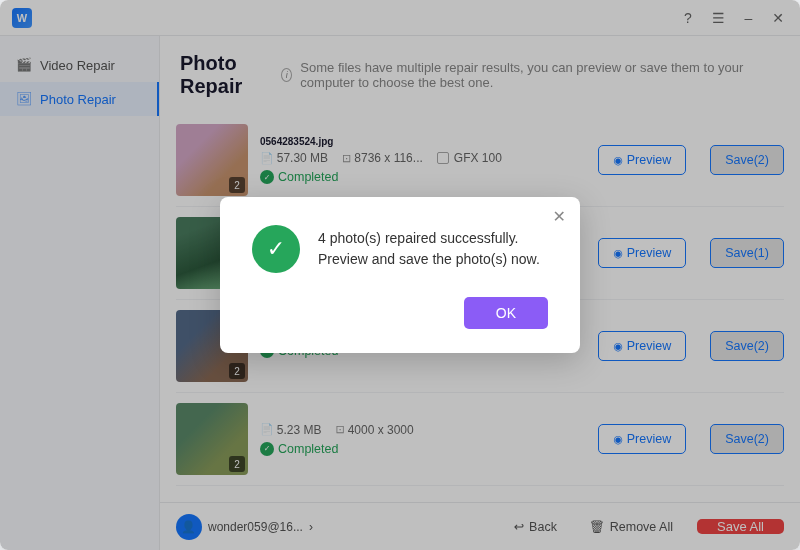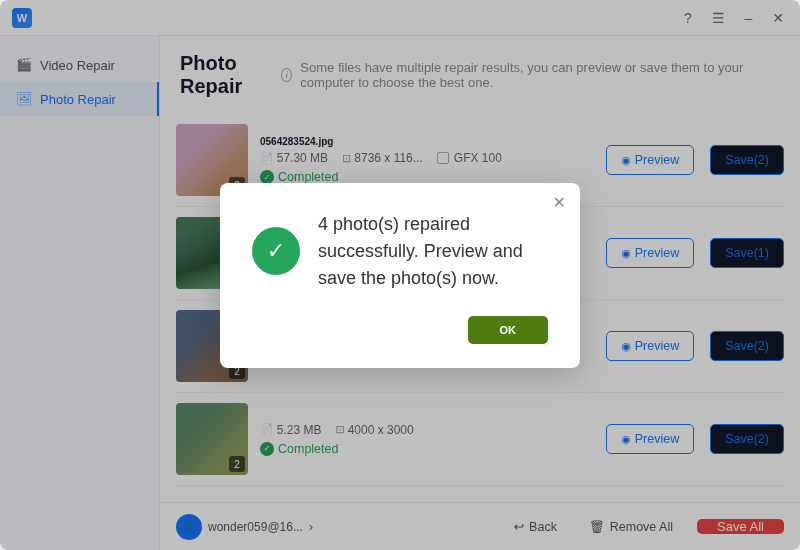--- a/index.html
+++ b/index.html
@@ -205,37 +205,37 @@
       width: 14px; height: 14px;
       background: #26a65b;
       border-radius: 50%;
       display: inline-flex; align-items: center; justify-content: center;
       color: white;
       font-size: 8px;
     }
 
     .file-actions {
       display: flex;
-      gap: 16px;
+      gap: 24px;
       flex-shrink: 0;
     }
     .btn-preview {
       padding: 7px 14px;
       border: 1.5px solid #1677ff;
       background: #fff;
       color: #1677ff;
       border-radius: 5px;
       font-size: 12.5px;
       cursor: pointer;
       display: flex; align-items: center; gap: 4px;
     }
     .btn-save {
       padding: 7px 14px;
       border: 1.5px solid #1677ff;
-      background: #0f172a;
+      background: #e5e5e5;
       color: #1677ff;
       border-radius: 5px;
       font-size: 12.5px;
       cursor: pointer;
     }
 
     
     .footer {
       height: 48px;
       border-top: 1px solid #e8eaed;
@@ -308,37 +308,37 @@
       width: 48px; height: 48px;
       background: #26a65b;
       border-radius: 50%;
       display: flex; align-items: center; justify-content: center;
       flex-shrink: 0;
     }
     .modal-check-inner {
       color: white; font-size: 22px;
     }
     .modal-message {
-      font-size: 18px;
+      font-size: 14px;
       color: #333;
       line-height: 1.5;
     }
     .modal-footer {
       display: flex;
       justify-content: flex-end;
     }
     .btn-ok {
       padding: 8px 32px;
-      background: #4d7c0f;
+      background: #8b5cf6;
       color: white;
       border: none;
       border-radius: 5px;
-      font-size: 11px;
+      font-size: 14px;
       cursor: pointer;
-      font-weight: 700;
+      font-weight: 400;
     }
 
     
     .checkbox-icon {
       display: inline-block;
       width: 12px; height: 12px;
       border: 1.5px solid #aaa;
       border-radius: 2px;
       margin-right: 2px;
     }

